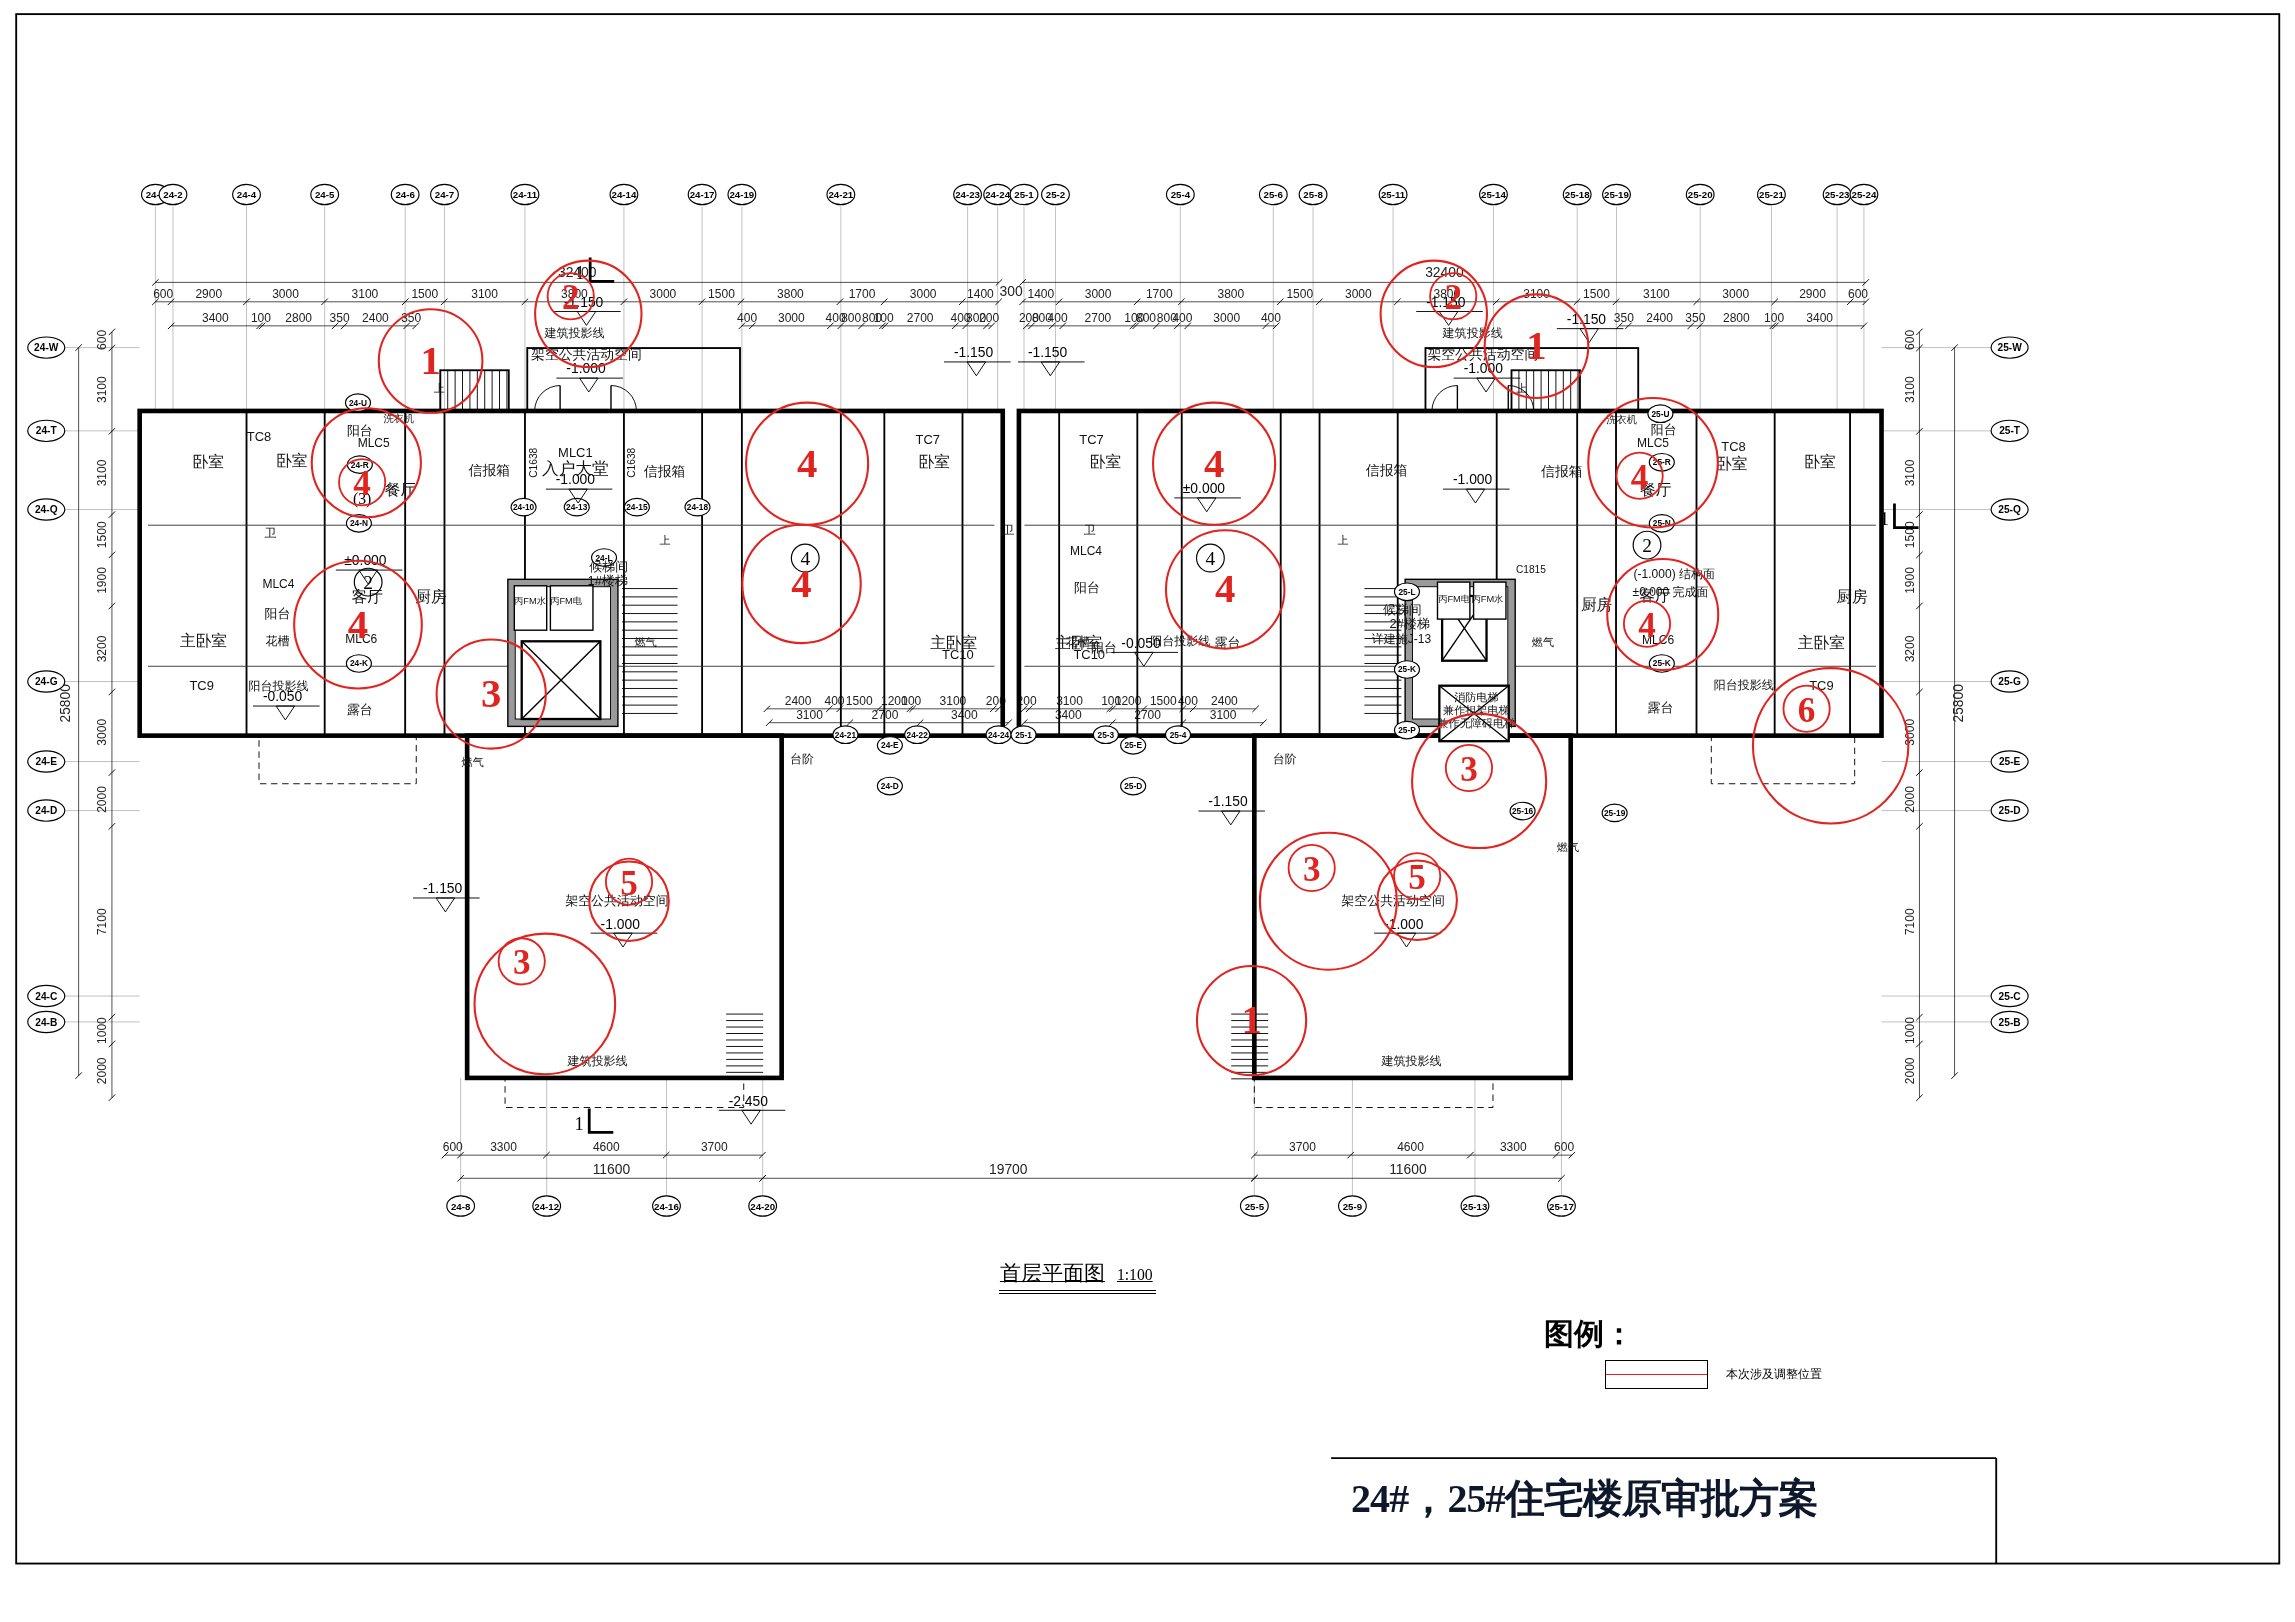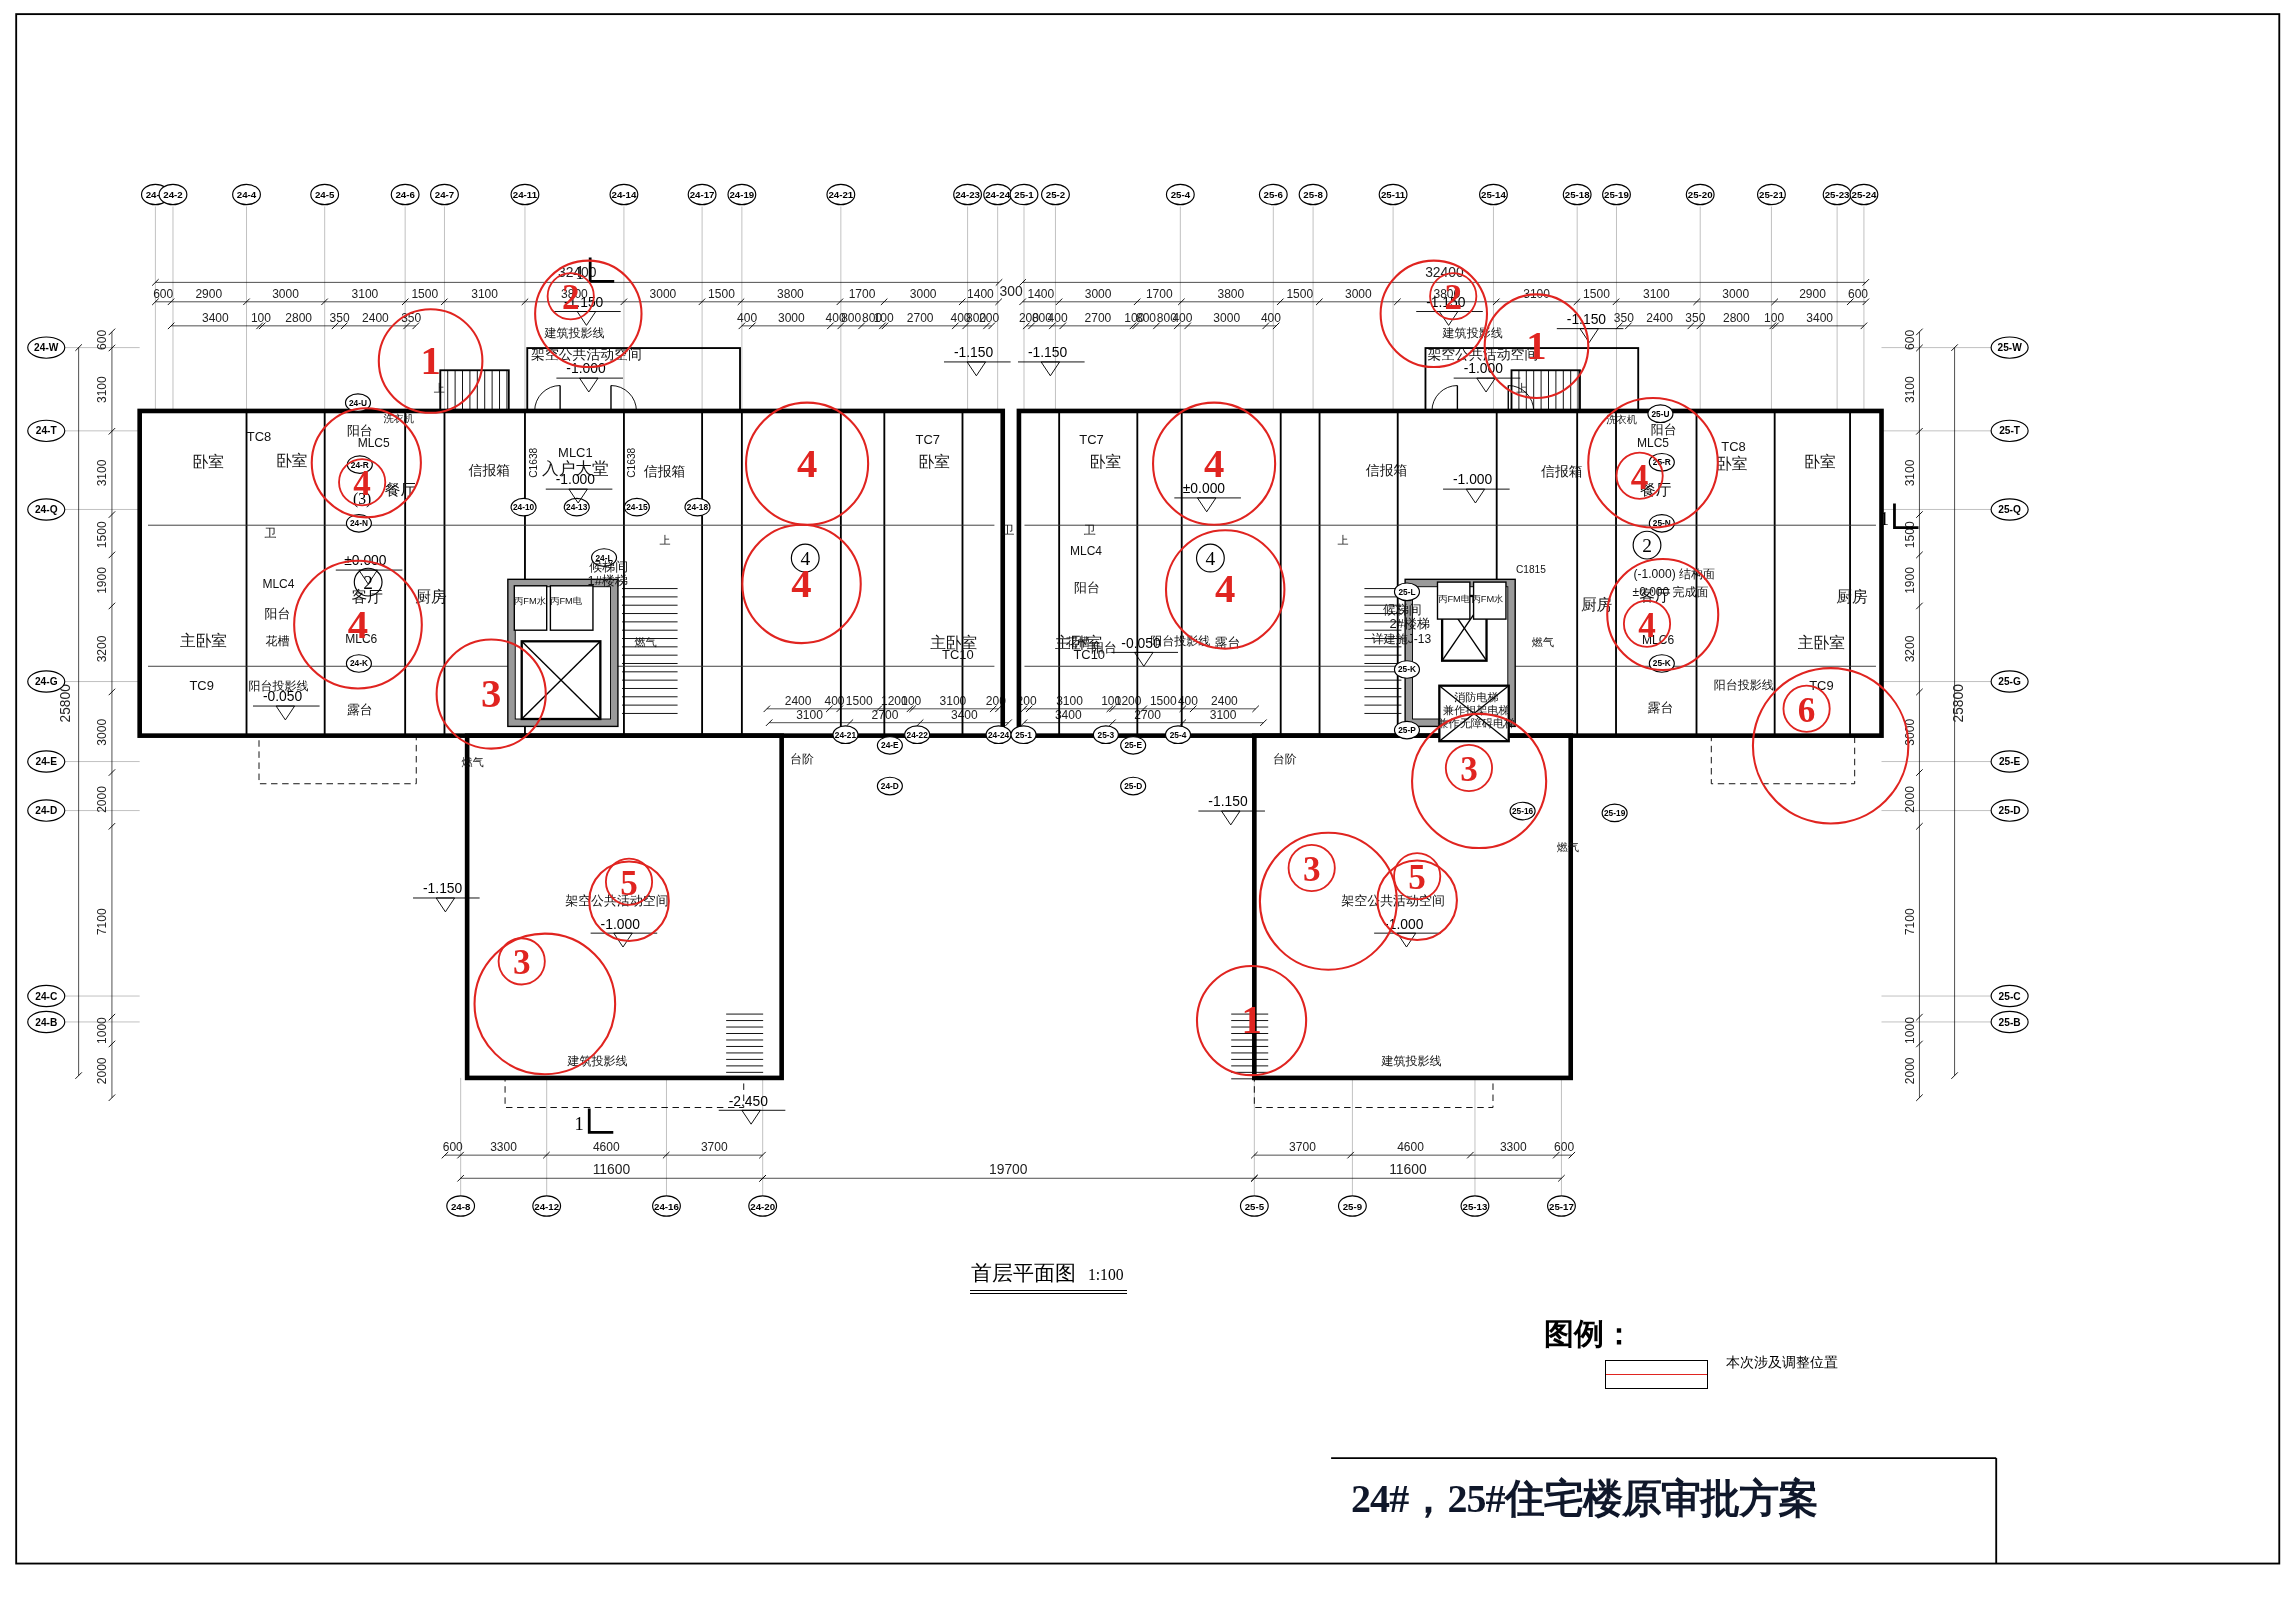--- a/index.html
+++ b/index.html
@@ -9,24 +9,24 @@
   #plan-svg{position:absolute;left:0;top:0;}
   .big-title{position:absolute;left:1351px;top:1471px;width:643px;
        font-family:"Liberation Serif",serif;font-size:40px;font-weight:bold;
        color:#0f172a;white-space:nowrap;letter-spacing:-0.9px;}
   .legend{position:absolute;left:1520px;top:1314px;width:463px;height:93px;}
   .legend-heading{position:absolute;left:0;top:0;font-size:30px;font-weight:bold;
        font-family:"Liberation Serif",serif;margin-left:24px;}
   .legend-swatch{position:absolute;left:85px;top:46px;width:103px;height:29px;
        border:1.4px solid #000;box-sizing:border-box;}
   .legend-redline{position:absolute;left:0;right:0;top:12.5px;height:1.9px;}
-  .legend-item{position:absolute;left:206px;top:40px;font-size:14px;
+  .legend-item{position:absolute;left:206px;top:52px;font-size:12px;
        font-family:"Liberation Serif",serif;}
-  .caption{position:absolute;left:970px;top:1259px;padding:0 3.7px 2.8px 0.9px;
-       border-bottom:4.2px double #000;}
+  .caption{position:absolute;left:999px;top:1259px;padding:0 3.7px 2.8px 0.9px;
+       border-bottom:4.2px double #000;text-decoration:underline;}
   .caption-main{font-size:21px;font-family:"Liberation Serif",serif;}
   .caption-scale{font-size:15.7px;font-family:"Liberation Serif",serif;margin-left:12px;}
 </style>
 </head>
 <body>
 
 <div class="sheet">
   <svg id="plan-svg" width="2295" height="1623" viewBox="0 0 4962 3508">
       <g>
         <rect x="35" y="30" width="4893" height="3350" fill="none" stroke="#000" stroke-width="4"></rect>

